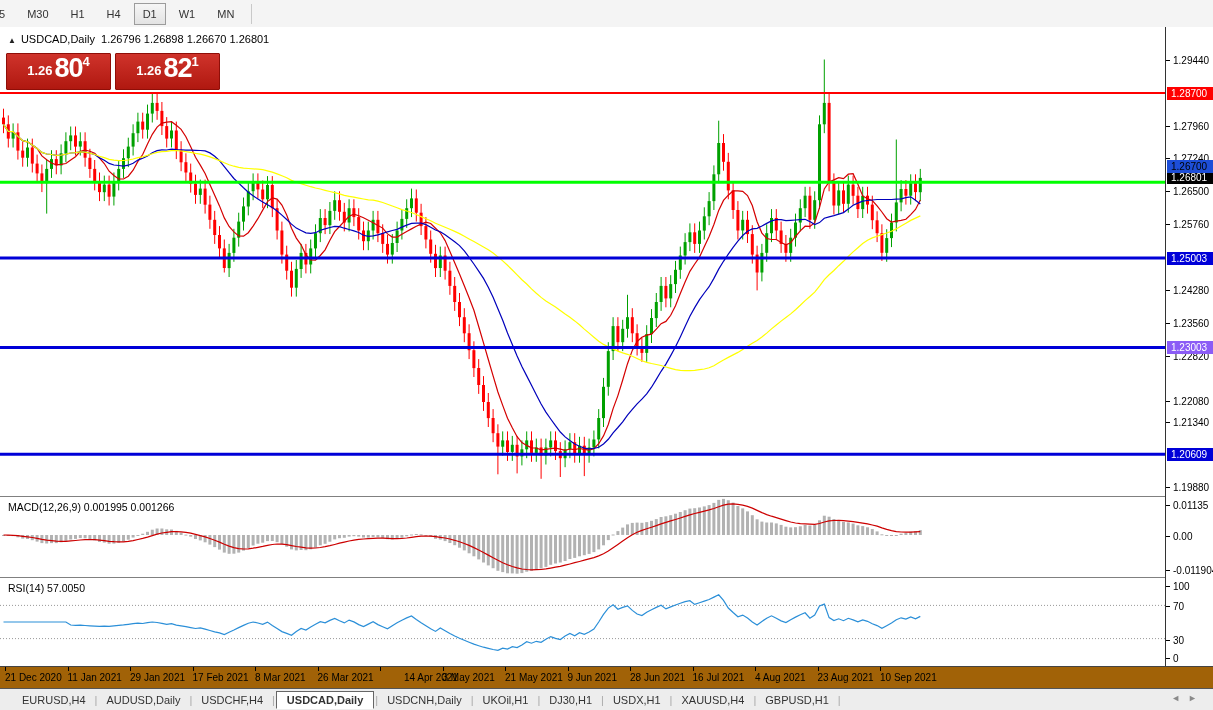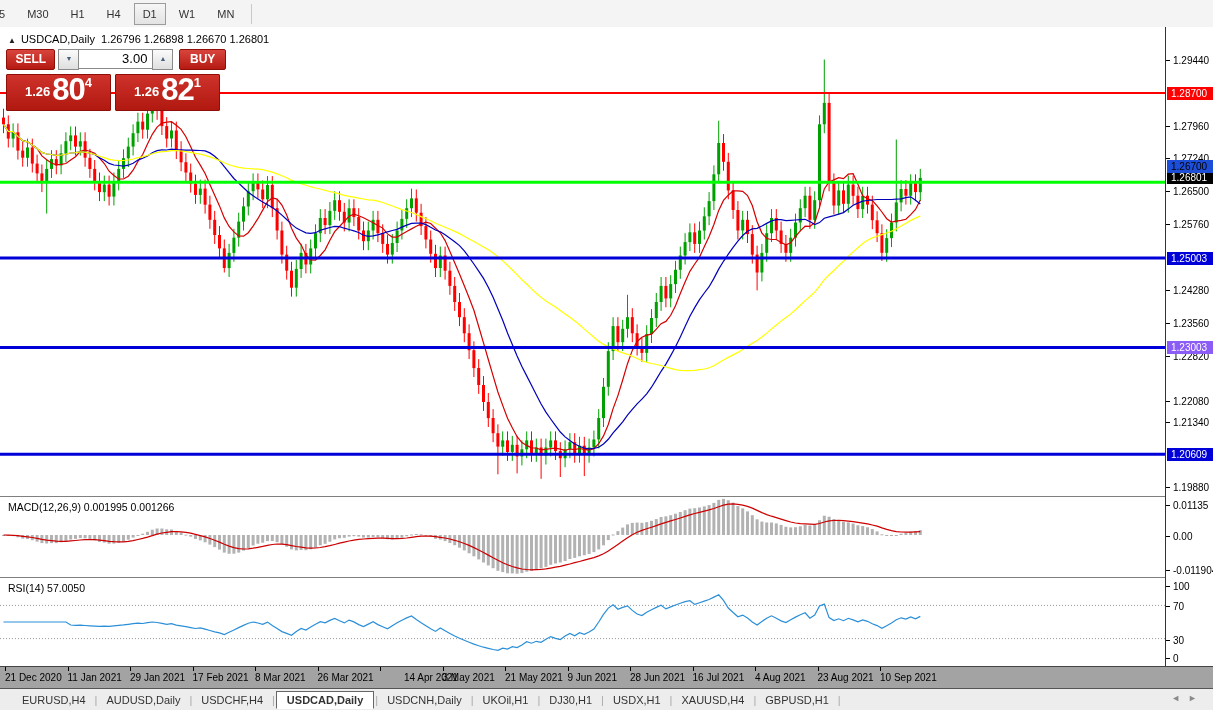--- a/index.html
+++ b/index.html
@@ -21,40 +21,40 @@
   .sep{position:absolute;left:0;width:1165px;height:1px;background:#808080;}
   .axis-col{position:absolute;left:1165px;top:0;width:48px;height:639px;border-left:1px solid #333;background:#fff;}
   .ptick{position:absolute;left:0;width:47px;height:12px;font-size:10px;color:#000;}
   .ptick .dash{position:absolute;left:0;top:6px;width:4px;height:1px;background:#000;}
   .ptick .tx{position:absolute;left:7px;top:1px;}
   .plabel{position:absolute;left:1px;width:46px;height:13px;font-size:10px;line-height:13px;text-align:left;padding-left:4px;box-sizing:border-box;}
   .chart-title{position:absolute;left:8px;top:6px;font-size:11px;color:#000;white-space:nowrap;}
   .chart-title .tri{font-size:8px;margin-right:5px;color:#222;}
   .ind-label{position:absolute;left:8px;font-size:10.5px;color:#000;white-space:nowrap;}
   
-  .date-axis{position:absolute;left:0;top:640px;width:1213px;height:21px;background:#a3a3a3;}
+  .date-axis{position:absolute;left:0;top:640px;width:1213px;height:21px;background:#a16207;}
   .dlabel{position:absolute;top:5px;font-size:10px;color:#000;white-space:nowrap;}
   .dtick{position:absolute;top:0;width:1px;height:4px;background:#000;}
   
   .trade-panel{position:absolute;left:6px;top:22px;width:220px;}
   .tp-row1{display:flex;height:21px;}
   .tp-btn{background:linear-gradient(#d8453d,#b51a12);border:1px solid #8f0e08;color:#fff;
           font-size:12px;font-weight:bold;text-align:center;line-height:19px;border-radius:2px;}
   .tp-sell{width:50px;} .tp-buy{width:47px;margin-left:6px;}
   .tp-spin{display:flex;margin-left:3px;}
   .spin-btn{width:19px;height:19px;background:linear-gradient(#fbfbfb,#dfdfdf);border:1px solid #8a8a8a;
             font-size:7px;color:#49617e;text-align:center;line-height:18px;}
   .vol-field{width:68px;height:17px;border:1px solid #8a8a8a;border-left:none;border-right:none;
              background:#fff;font-size:13px;text-align:right;padding:1px 5px 0 0;color:#000;}
   .tp-row2{display:flex;margin-top:4px;}
   .price-box{width:103px;height:27px;background:linear-gradient(#cf332b,#b01810);border:1px solid #8f0e08;
              color:#fff;display:flex;align-items:flex-end;justify-content:center;padding-bottom:8px;border-radius:1px;}
   .price-box + .price-box{margin-left:4px;}
   .pb-small{font-size:13px;font-weight:bold;line-height:20px;margin-right:2px;}
-  .pb-big{font-size:31px;font-weight:bold;line-height:25px;letter-spacing:-1px;}
+  .pb-big{font-size:27px;font-weight:bold;line-height:25px;letter-spacing:-1px;}
   .pb-sup{font-size:13px;font-weight:bold;line-height:13px;align-self:flex-start;margin-top:1px;}
   
   .tabbar{position:absolute;left:0;top:688px;width:1213px;height:22px;background:#ededed;
           border-top:1px solid #555;display:flex;align-items:center;font-size:11px;color:#333;}
   .tab{padding:3px 8px;white-space:nowrap;cursor:default;}
   .tab.active{background:#fff;border:1px solid #666;border-bottom:1px solid #fff;font-weight:bold;padding:2px 10px;margin-top:-1px;}
   .tabsep{color:#aaa;padding:0 1px;}
   .tab-arrows{position:absolute;right:8px;top:4px;font-size:9px;color:#8a8a8a;letter-spacing:8px;}
   .lead{width:14px;flex:none;}
 </style>
@@ -789,29 +789,20 @@
       </div>
 
     <div class="chart-title">
       <span class="tri">▲</span><span>USDCAD,Daily</span>&nbsp;&nbsp;<span>1.26796 1.26898 1.26670 1.26801</span>
     </div>
 
     <div class="ind-label" style="top:474px">MACD(12,26,9) 0.001995 0.001266</div>
     <div class="ind-label" style="top:555px">RSI(14) 57.0050</div>
 
     <div class="trade-panel">
-      <div class="tp-row1">
-        <div class="tp-btn tp-sell">SELL</div>
-        <div class="tp-spin">
-          <div class="spin-btn">▼</div>
-          <div class="vol-field">3.00</div>
-          <div class="spin-btn">▲</div>
-        </div>
-        <div class="tp-btn tp-buy">BUY</div>
-      </div>
       <div class="tp-row2">
         <div class="price-box">
           <span class="pb-small">1.26</span>
           <span class="pb-big">80</span>
           <span class="pb-sup">4</span>
         </div>
         <div class="price-box">
           <span class="pb-small">1.26</span>
           <span class="pb-big">82</span>
           <span class="pb-sup">1</span>

